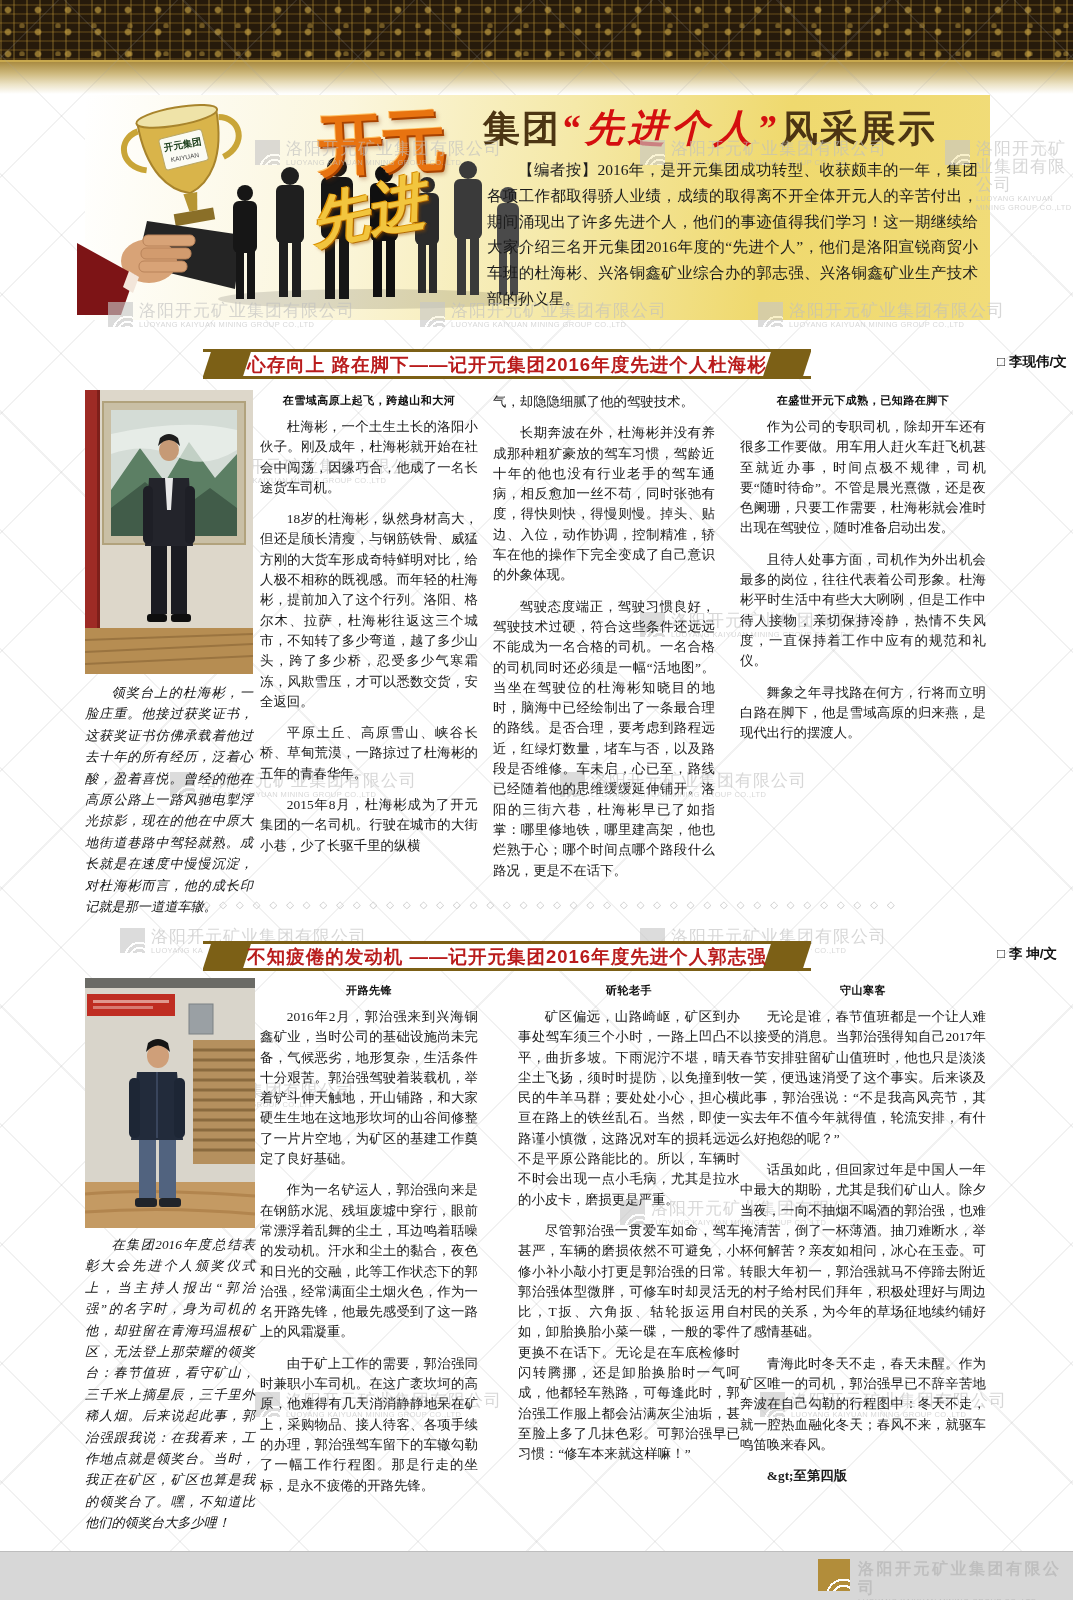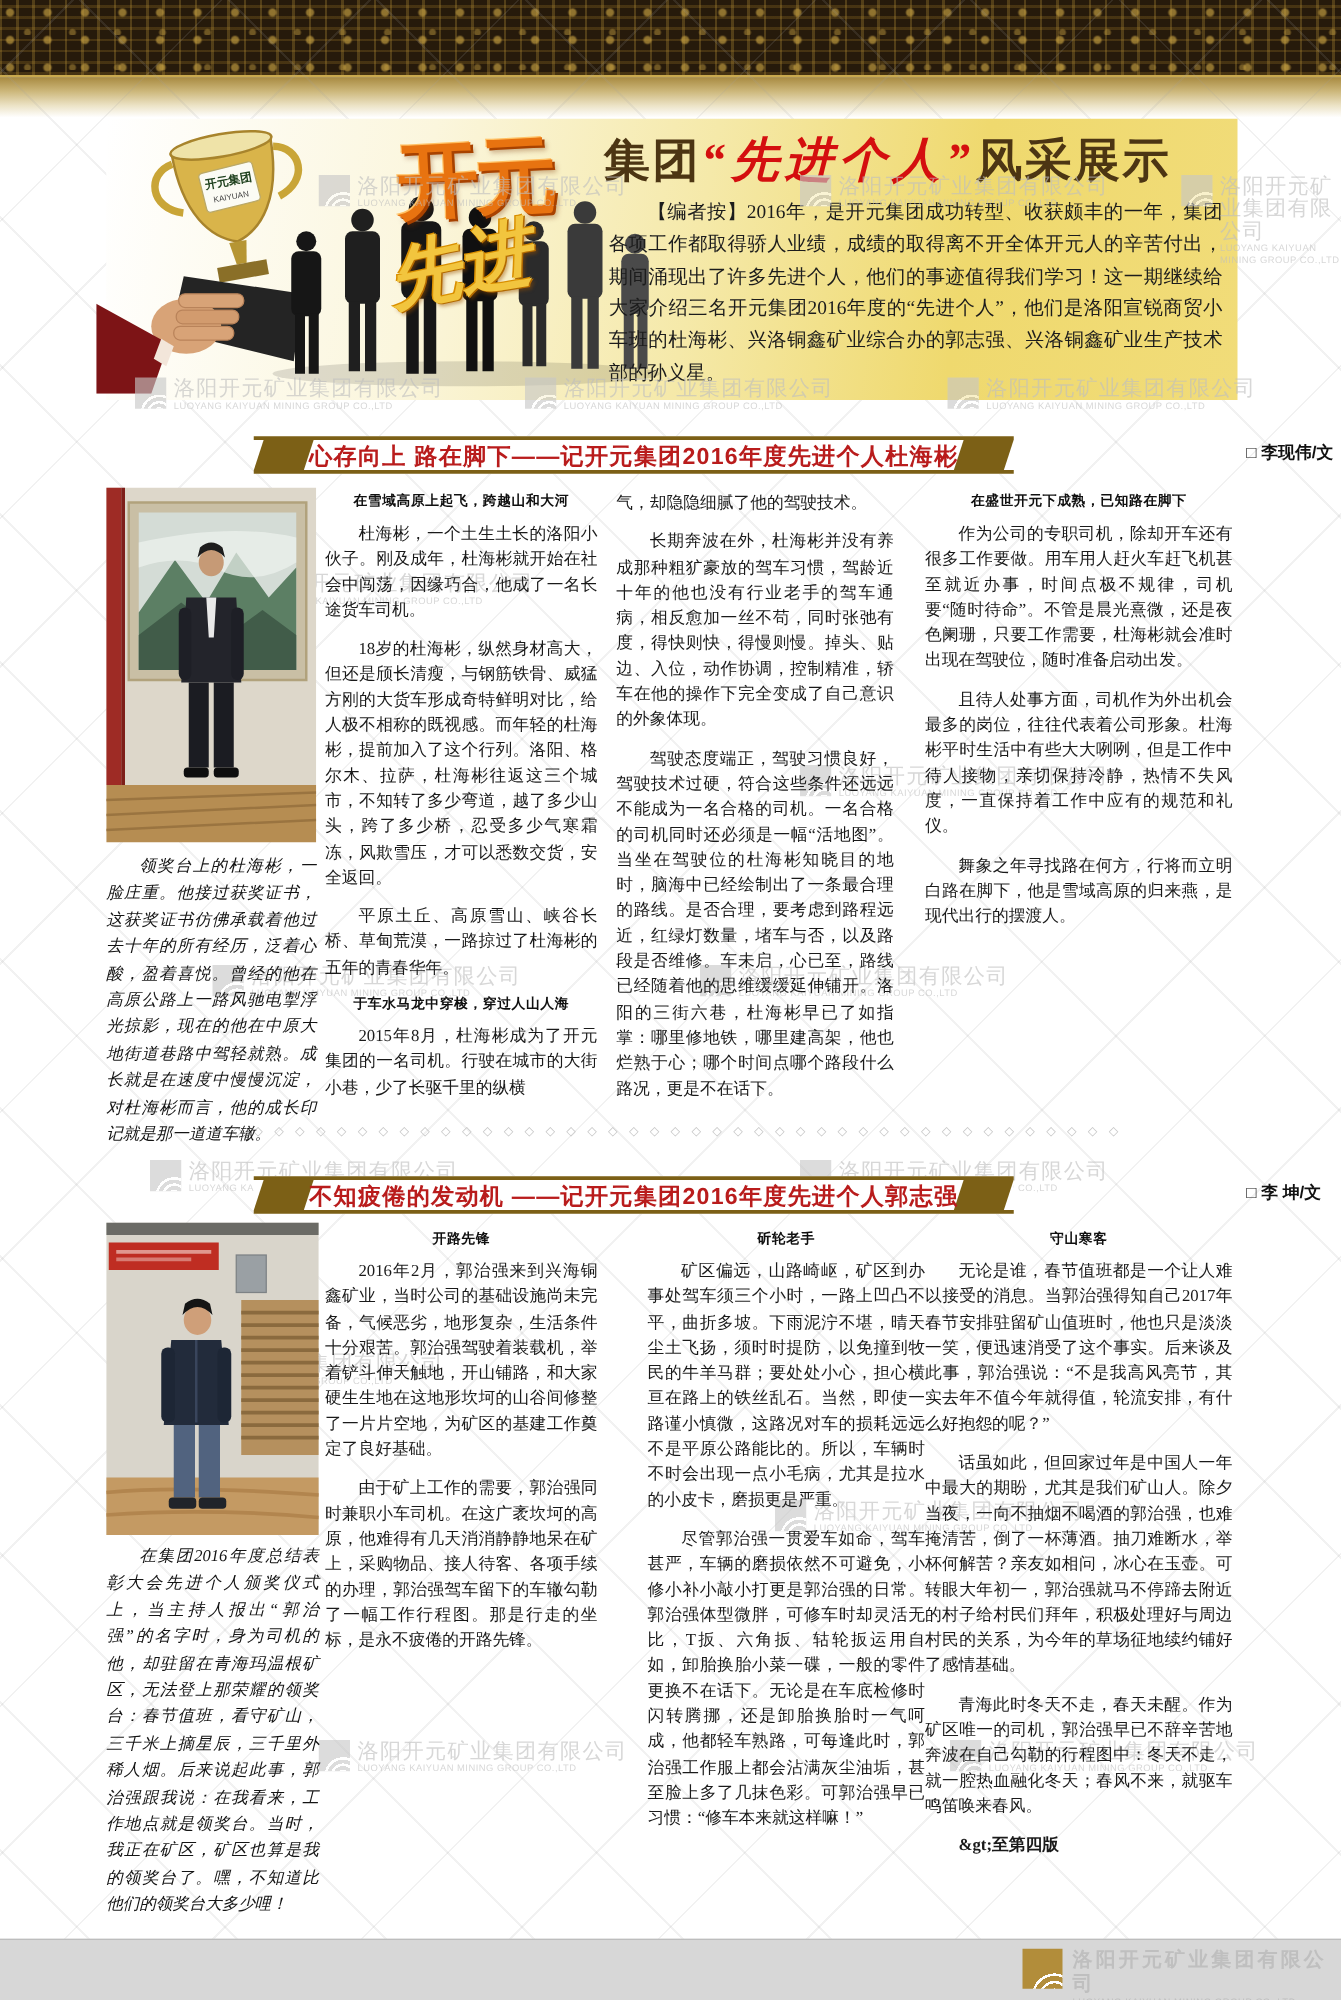--- a/index.html
+++ b/index.html
@@ -317,21 +317,20 @@
     <rect x="0" y="238" width="168" height="46" fill="#b68d52"></rect>
     <path d="M0,250 L168,244 M0,262 L168,254 M0,274 L168,266" stroke="#9a7440" stroke-width="2"></path>
   </svg>
   <div class="caption" style="left:85px;top:682px;width:168px">领奖台上的杜海彬，一脸庄重。他接过获奖证书，这获奖证书仿佛承载着他过去十年的所有经历，泛着心酸，盈着喜悦。曾经的他在高原公路上一路风驰电掣浮光掠影，现在的他在中原大地街道巷路中驾轻就熟。成长就是在速度中慢慢沉淀，对杜海彬而言，他的成长印记就是那一道道车辙。</div>
 
   <div class="col" style="left:260px;top:392px;width:218px">
     <h3>在雪域高原上起飞，跨越山和大河</h3>
     <p>杜海彬，一个土生土长的洛阳小伙子。刚及成年，杜海彬就开始在社会中闯荡，因缘巧合，他成了一名长途货车司机。</p>
     <p>18岁的杜海彬，纵然身材高大，但还是颀长清瘦，与钢筋铁骨、威猛方刚的大货车形成奇特鲜明对比，给人极不相称的既视感。而年轻的杜海彬，提前加入了这个行列。洛阳、格尔木、拉萨，杜海彬往返这三个城市，不知转了多少弯道，越了多少山头，跨了多少桥，忍受多少气寒霜冻，风欺雪压，才可以悉数交货，安全返回。</p>
     <p>平原土丘、高原雪山、峡谷长桥、草甸荒漠，一路掠过了杜海彬的五年的青春华年。</p>
-    <h3>于车水马龙中穿梭，穿过人山人海</h3>
     <p>2015年8月，杜海彬成为了开元集团的一名司机。行驶在城市的大街小巷，少了长驱千里的纵横</p>
   </div>
   <div class="col" style="left:493px;top:392px;width:222px">
     <p class="noindent">气，却隐隐细腻了他的驾驶技术。</p>
     <p>长期奔波在外，杜海彬并没有养成那种粗犷豪放的驾车习惯，驾龄近十年的他也没有行业老手的驾车通病，相反愈加一丝不苟，同时张弛有度，得快则快，得慢则慢。掉头、贴边、入位，动作协调，控制精准，轿车在他的操作下完全变成了自己意识的外象体现。</p>
     <p>驾驶态度端正，驾驶习惯良好，驾驶技术过硬，符合这些条件还远远不能成为一名合格的司机。一名合格的司机同时还必须是一幅“活地图”。当坐在驾驶位的杜海彬知晓目的地时，脑海中已经绘制出了一条最合理的路线。是否合理，要考虑到路程远近，红绿灯数量，堵车与否，以及路段是否维修。车未启，心已至，路线已经随着他的思维缓缓延伸铺开。洛阳的三街六巷，杜海彬早已了如指掌：哪里修地铁，哪里建高架，他也烂熟于心；哪个时间点哪个路段什么路况，更是不在话下。</p>
   </div>
   <div class="col" style="left:740px;top:392px;width:246px">
     <h3>在盛世开元下成熟，已知路在脚下</h3>
     <p>作为公司的专职司机，除却开车还有很多工作要做。用车用人赶火车赶飞机甚至就近办事，时间点极不规律，司机要“随时待命”。不管是晨光熹微，还是夜色阑珊，只要工作需要，杜海彬就会准时出现在驾驶位，随时准备启动出发。</p>
@@ -366,20 +365,21 @@
     <rect x="54" y="162" width="17" height="58" fill="#51637f"></rect>
     <rect x="74" y="162" width="17" height="58" fill="#51637f"></rect>
     <rect x="50" y="220" width="22" height="9" rx="3" fill="#20242a"></rect>
     <rect x="74" y="220" width="22" height="9" rx="3" fill="#20242a"></rect>
   </svg>
   <div class="caption" style="left:85px;top:1234px;width:170px">在集团2016年度总结表彰大会先进个人颁奖仪式上，当主持人报出“郭治强”的名字时，身为司机的他，却驻留在青海玛温根矿区，无法登上那荣耀的领奖台：春节值班，看守矿山，三千米上摘星辰，三千里外稀人烟。后来说起此事，郭治强跟我说：在我看来，工作地点就是领奖台。当时，我正在矿区，矿区也算是我的领奖台了。嘿，不知道比他们的领奖台大多少哩！</div>
 
   <div class="col" style="left:260px;top:982px;width:218px">
     <h3>开路先锋</h3>
     <p>2016年2月，郭治强来到兴海铜鑫矿业，当时公司的基础设施尚未完备，气候恶劣，地形复杂，生活条件十分艰苦。郭治强驾驶着装载机，举着铲斗伸天触地，开山铺路，和大家硬生生地在这地形坎坷的山谷间修整了一片片空地，为矿区的基建工作奠定了良好基础。</p>
+    <p>作为一名铲运人，郭治强向来是在钢筋水泥、残垣废墟中穿行，眼前常漂浮着乱舞的尘土，耳边鸣着聒噪的发动机。汗水和尘土的黏合，夜色和日光的交融，此等工作状态下的郭治强，经常满面尘土烟火色，作为一名开路先锋，他最先感受到了这一路上的风霜凝重。</p>
     <p>由于矿上工作的需要，郭治强同时兼职小车司机。在这广袤坎坷的高原，他难得有几天消消静静地呆在矿上，采购物品、接人待客、各项手续的办理，郭治强驾车留下的车辙勾勒了一幅工作行程图。那是行走的坐标，是永不疲倦的开路先锋。</p>
   </div>
   <div class="col" style="left:518px;top:982px;width:222px">
     <h3>斫轮老手</h3>
     <p>矿区偏远，山路崎岖，矿区到办事处驾车须三个小时，一路上凹凸不平，曲折多坡。下雨泥泞不堪，晴天尘土飞扬，须时时提防，以免撞到牧民的牛羊马群；要处处小心，担心横亘在路上的铁丝乱石。当然，即使一路谨小慎微，这路况对车的损耗远远不是平原公路能比的。所以，车辆时不时会出现一点小毛病，尤其是拉水的小皮卡，磨损更是严重。</p>
     <p>尽管郭治强一贯爱车如命，驾车甚严，车辆的磨损依然不可避免，小修小补小敲小打更是郭治强的日常。郭治强体型微胖，可修车时却灵活无比，T扳、六角扳、轱轮扳运用自如，卸胎换胎小菜一碟，一般的零件更换不在话下。无论是在车底检修时闪转腾挪，还是卸胎换胎时一气呵成，他都轻车熟路，可每逢此时，郭治强工作服上都会沾满灰尘油垢，甚至脸上多了几抹色彩。可郭治强早已习惯：“修车本来就这样嘛！”</p>
   </div>
   <div class="col" style="left:740px;top:982px;width:246px">
     <h3>守山寒客</h3>
     <p>无论是谁，春节值班都是一个让人难以接受的消息。当郭治强得知自己2017年春节安排驻留矿山值班时，他也只是淡淡一笑，便迅速消受了这个事实。后来谈及此事，郭治强说：“不是我高风亮节，其实去年不值今年就得值，轮流安排，有什么好抱怨的呢？”</p>

